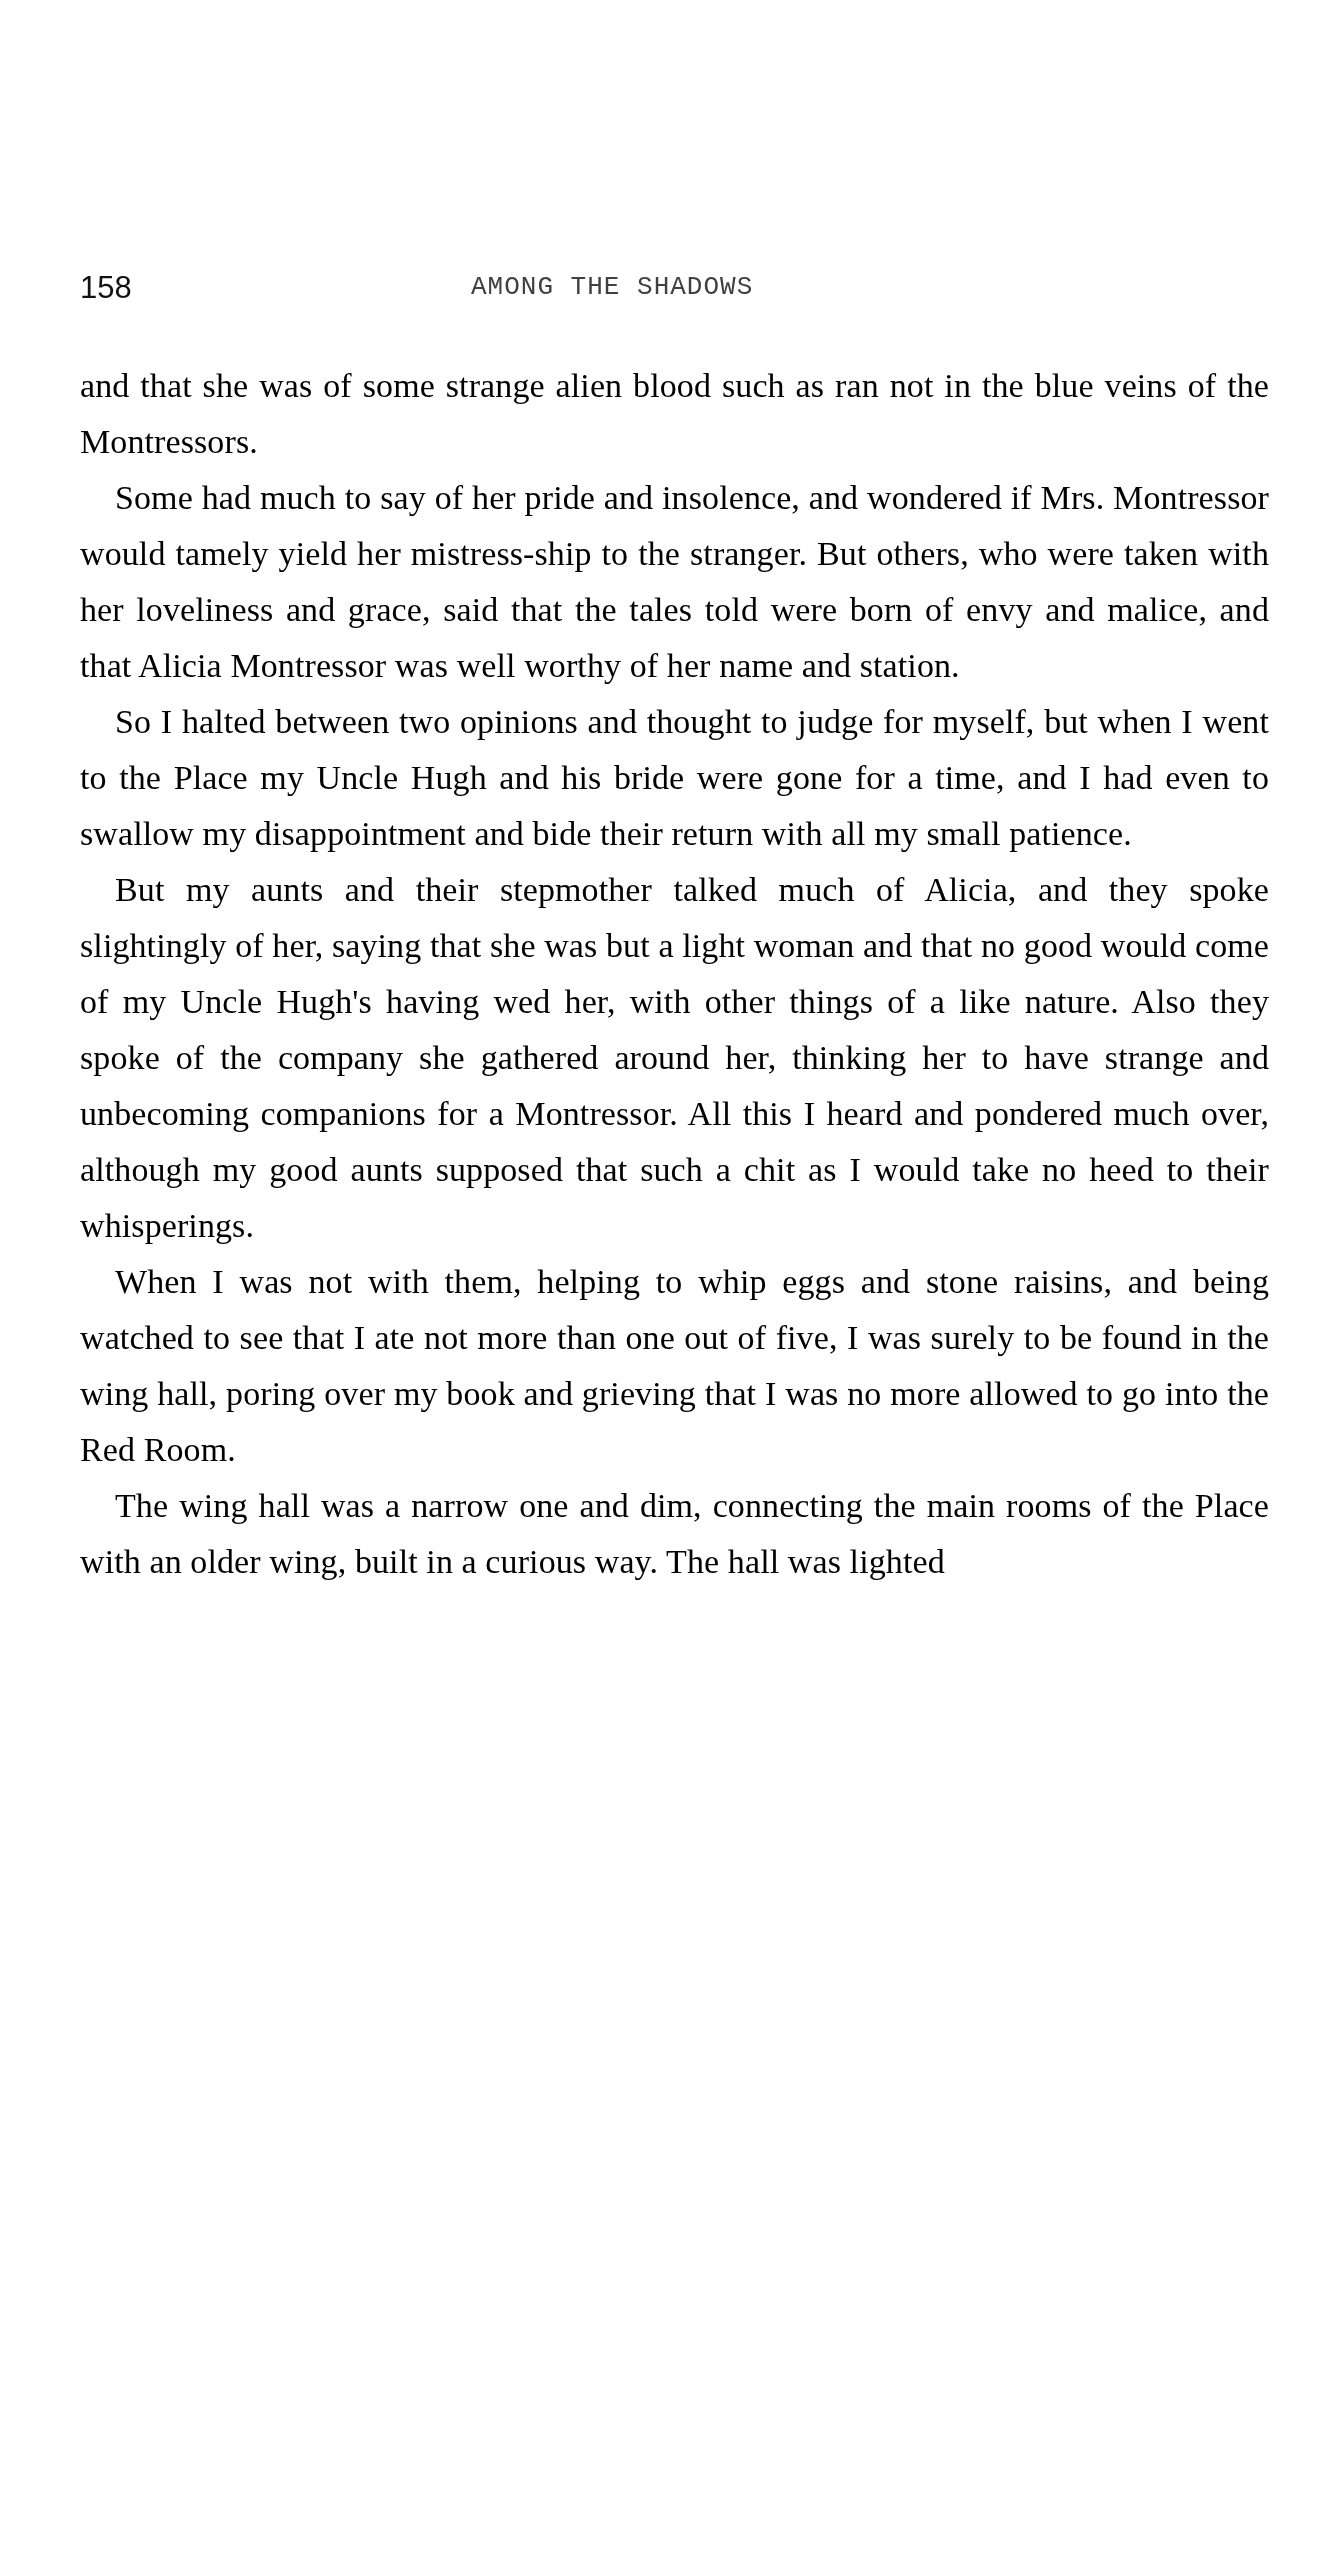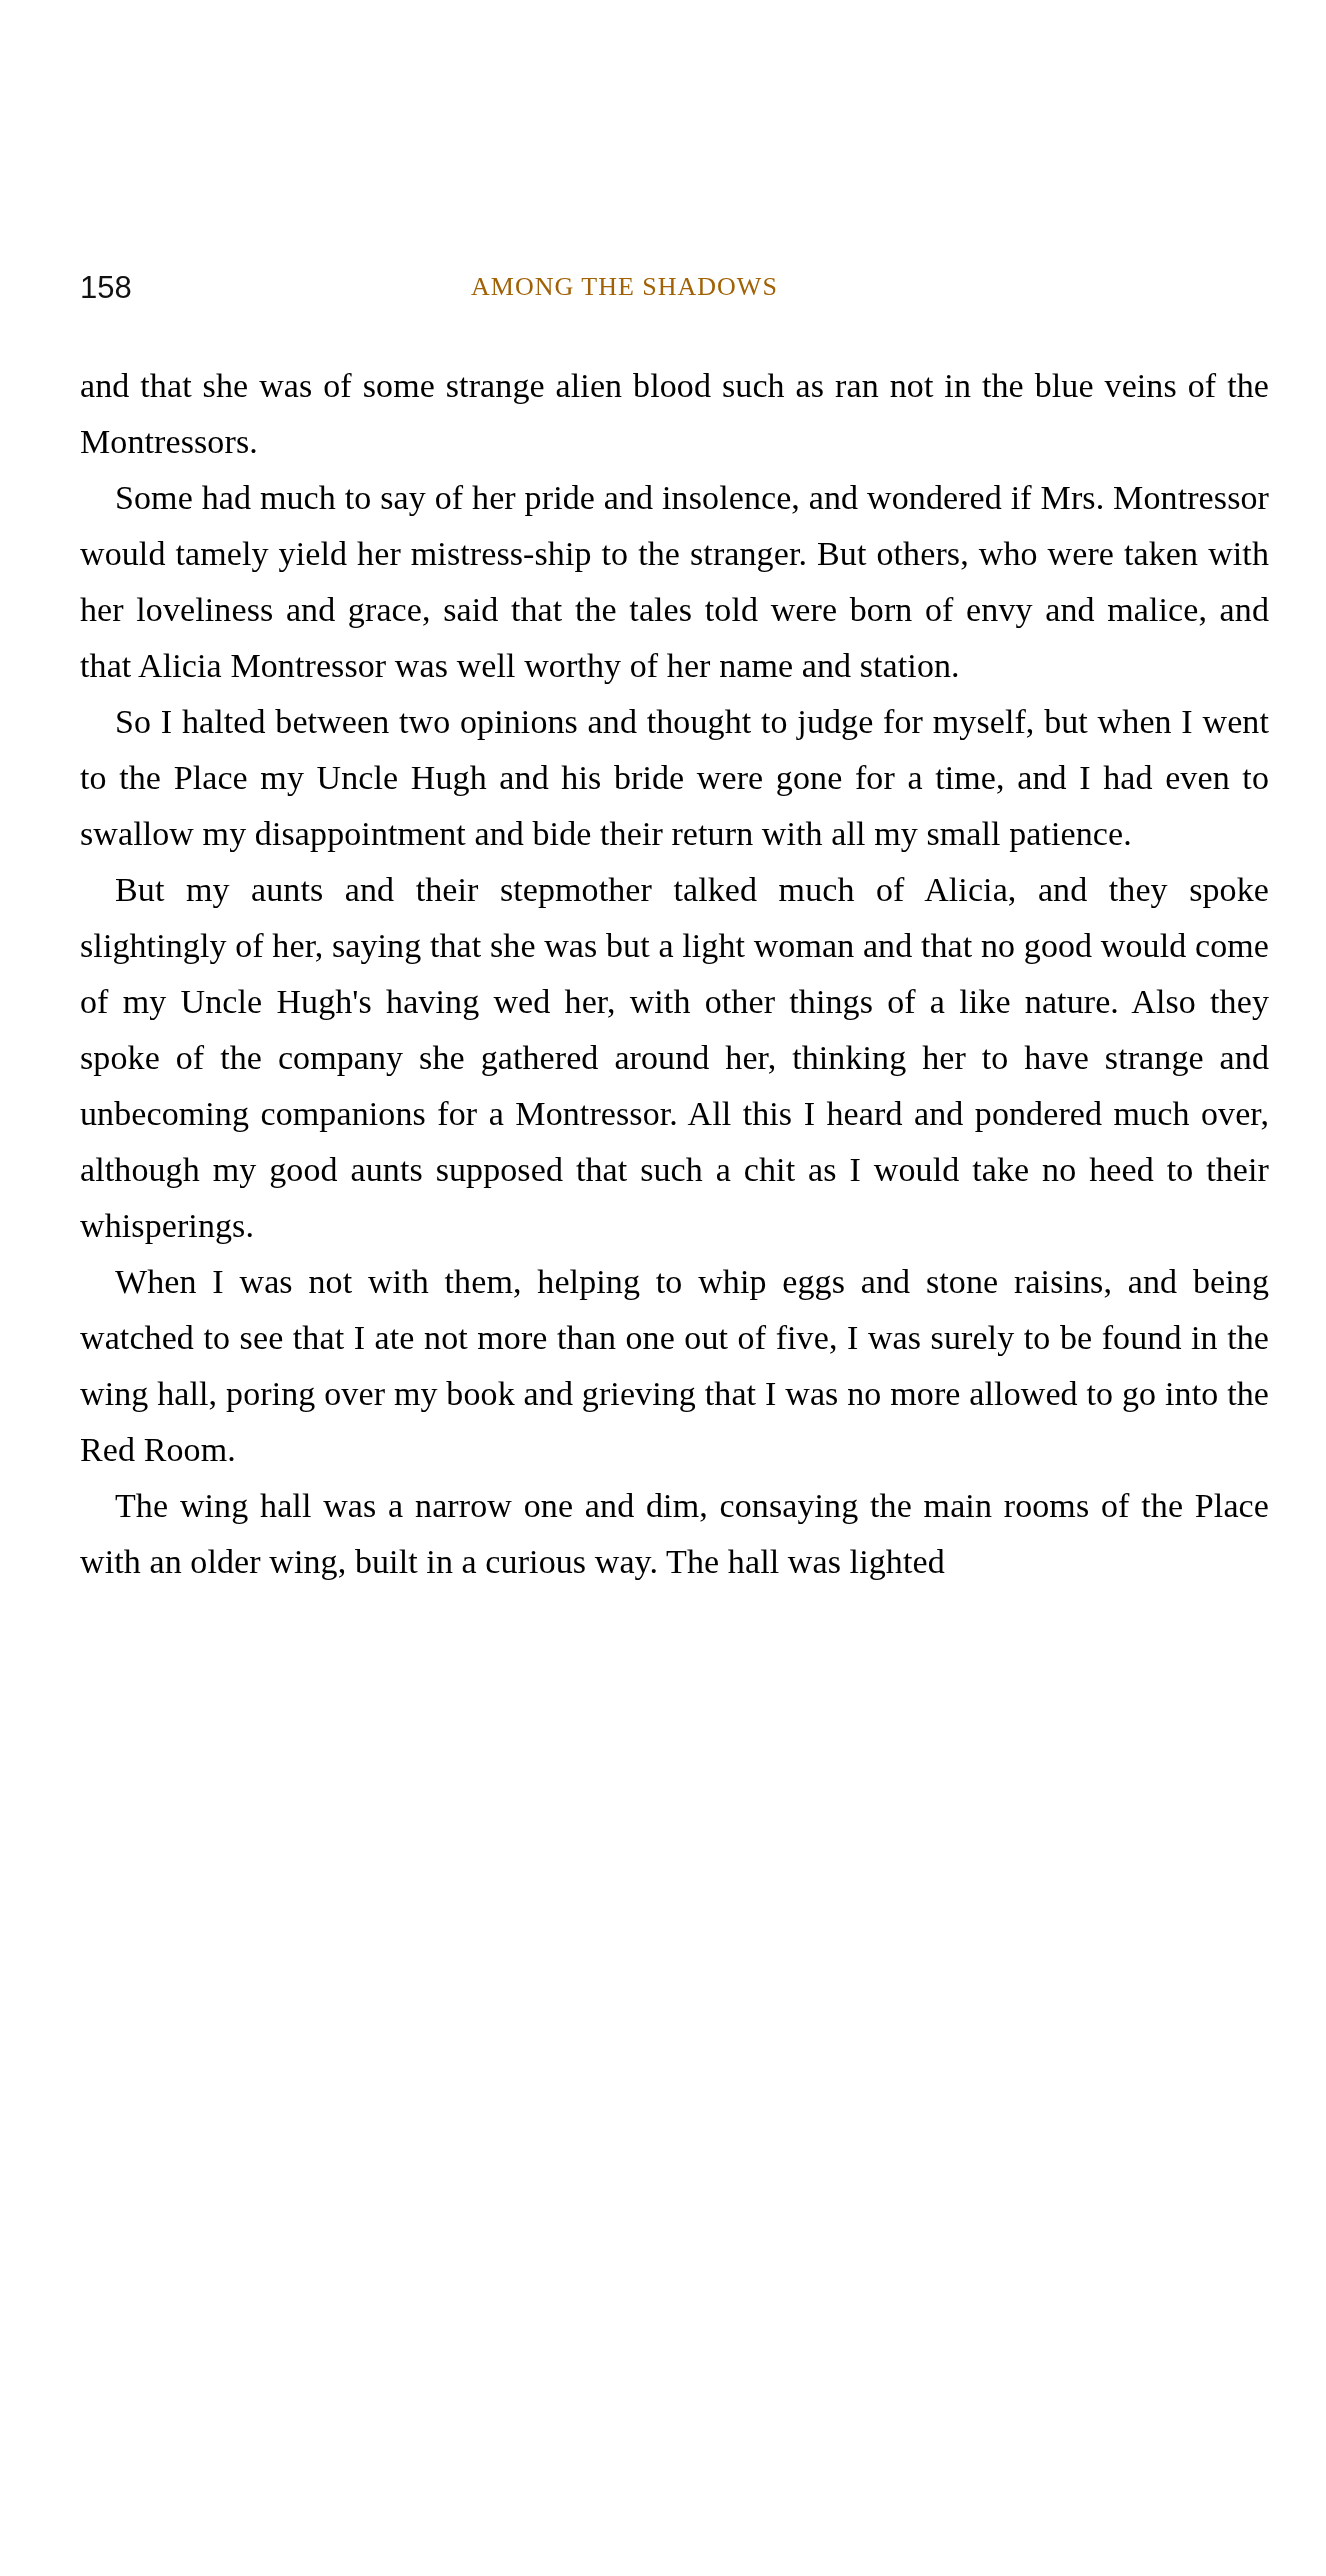--- a/index.html
+++ b/index.html
@@ -38,23 +38,23 @@
     font-size: 31px;
     font-family: "Liberation Sans", sans-serif;
     letter-spacing: 0px;
     color: #111;
   }
   .book-title {
     position: absolute;
     left: 391px;
     top: 21.6px;
     font-size: 26px;
-    font-family: Liberation Serif, serif;
+    font-family: Liberation Mono, monospace;
     letter-spacing: 1px;
-    color: #a16207;
+    color: #404040;
     text-transform: uppercase;
   }
   .body-text {
     position: absolute;
     left: 0;
     top: 108px;
     width: 1189px;
   }
   .para {
     font-size: 34px;
@@ -83,18 +83,18 @@
       <div class="folio">158</div>
       <div class="book-title">AMONG THE SHADOWS</div>
     </div>
 
     <div class="body-text">
       <p class="para noindent">and that she was of some strange alien blood such as ran not in the blue veins of the Montressors.</p>
       <p class="para indent">Some had much to say of her pride and inso­lence, and wondered if Mrs. Montressor would tamely yield her mistress-ship to the stranger. But others, who were taken with her loveliness and grace, said that the tales told were born of envy and malice, and that Alicia Montressor was well worthy of her name and station.</p>
       <p class="para indent">So I halted between two opinions and thought to judge for myself, but when I went to the Place my Uncle Hugh and his bride were gone for a time, and I had even to swallow my disappointment and bide their return with all my small patience.</p>
       <p class="para indent">But my aunts and their stepmother talked much of Alicia, and they spoke slightingly of her, saying that she was but a light woman and that no good would come of my Uncle Hugh's having wed her, with other things of a like nature. Also they spoke of the company she gathered around her, thinking her to have strange and unbecoming companions for a Montressor. All this I heard and pondered much over, although my good aunts supposed that such a chit as I would take no heed to their whis­perings.</p>
       <p class="para indent">When I was not with them, helping to whip eggs and stone raisins, and being watched to see that I ate not more than one out of five, I was surely to be found in the wing hall, poring over my book and grieving that I was no more allowed to go into the Red Room.</p>
-      <p class="para indent">The wing hall was a narrow one and dim, con­saying the main rooms of the Place with an older wing, built in a curious way. The hall was lighted</p>
+      <p class="para indent">The wing hall was a narrow one and dim, con­necting the main rooms of the Place with an older wing, built in a curious way. The hall was lighted</p>
     </div>
 
   </div>
 </div>
 
 
 </body></html>

